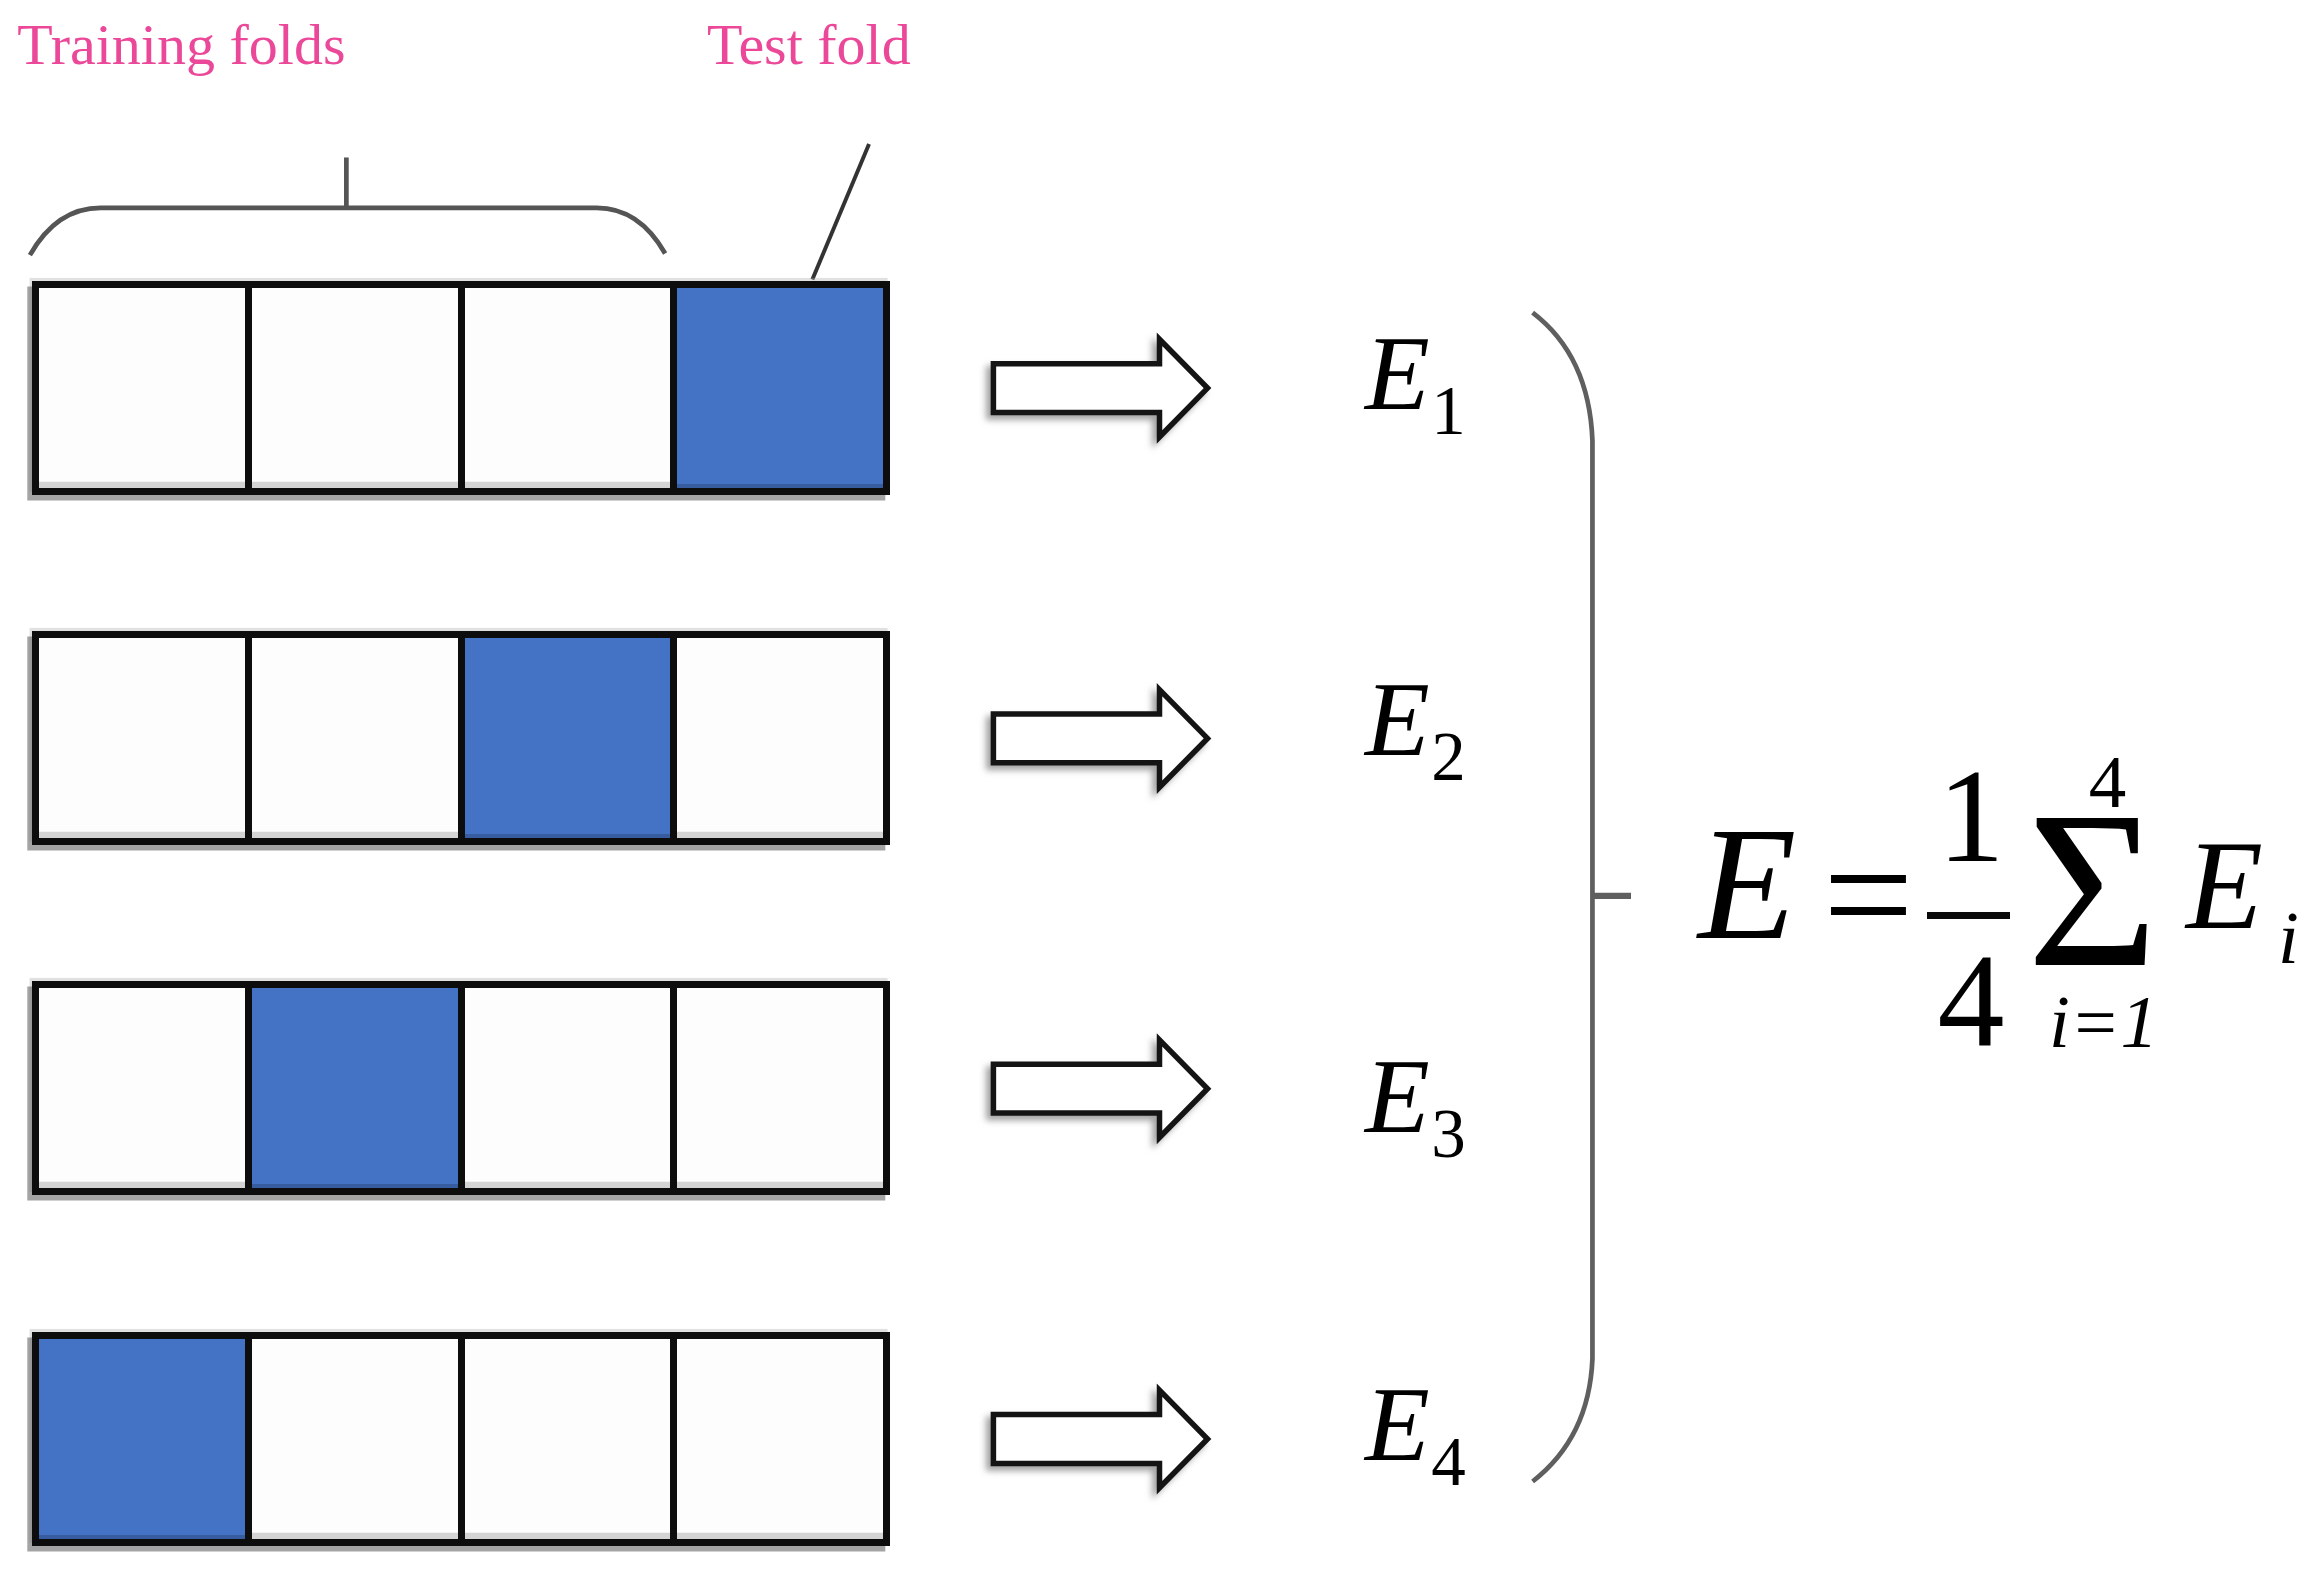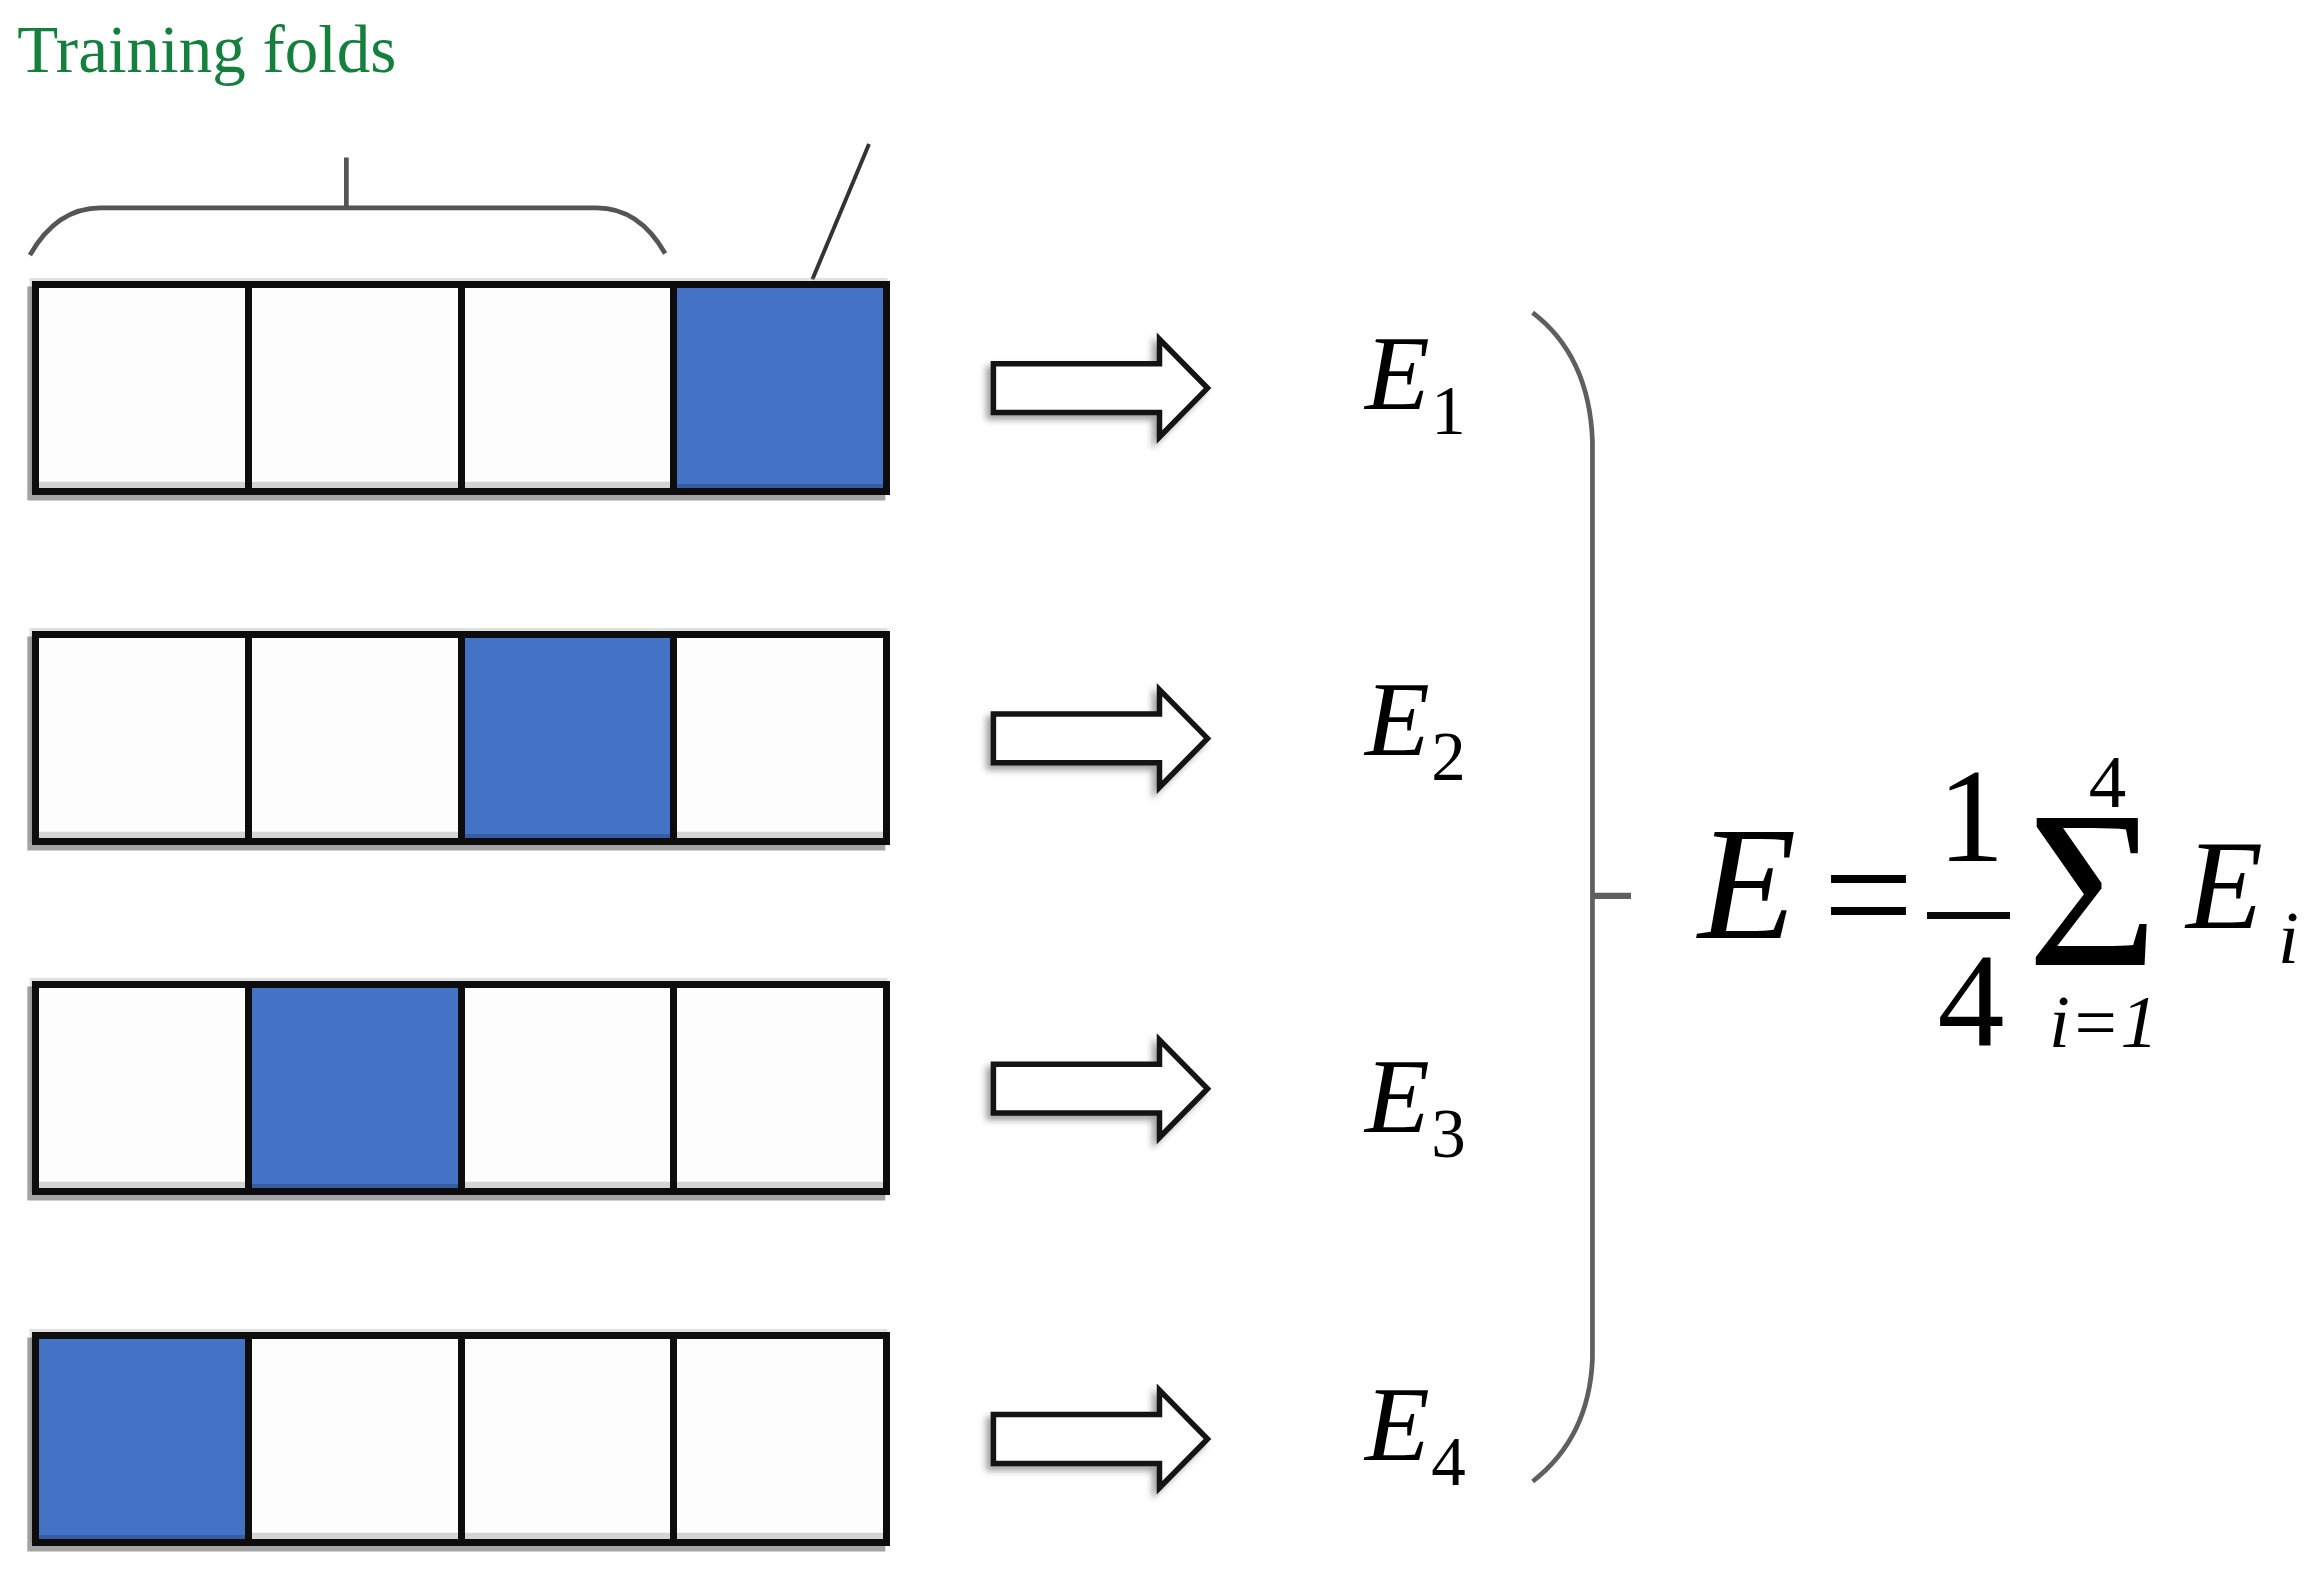--- a/index.html
+++ b/index.html
@@ -1,20 +1,20 @@
 <!DOCTYPE html>
 <html style="font-size:12.6px"><head>
 <meta charset="utf-8">
 <style>
   html,body{margin:0;padding:0;background:#ffffff;}
   #canvas{
     position:relative;width:2319px;height:1576px;background:#ffffff;overflow:hidden;
     font-family:"Liberation Serif","DejaVu Serif",serif;color:#000;
   }
-  .toplabel{position:absolute;font-size:67px;line-height:1;color:#15803d;white-space:nowrap;}
+  .toplabel{position:absolute;font-size:58px;line-height:1;color:#ec4899;white-space:nowrap;}
   #training-label{left:17.3px;top:15.7px;}
   #test-label{left:707px;top:15.7px;}
 
   #overlay{position:absolute;left:0;top:0;width:2319px;height:1576px;}
 
   
   .fold-row{
     position:absolute;left:32px;width:858px;height:214px;
     display:flex;box-sizing:border-box;border:7px solid #0d0d0d;background:#0d0d0d;
     box-shadow:-4.7px 5.5px 0 rgba(108,108,108,0.62), -2.4px -3.1px 0 rgba(175,175,175,0.38);
@@ -60,20 +60,21 @@
       <path d="M2023,1138 L2072,1138" fill="none" stroke="#5f5f5f" stroke-width="8"></path>
     </g>
 
   <polygon points="1262,462 1473,462 1473,431 1534,493 1473,555 1473,524 1262,524" fill="#ffffff" stroke="#141414" stroke-width="7" style="filter:drop-shadow(-6px 6px 4px rgba(90,90,90,0.55))"></polygon>
       <polygon points="1262,907 1473,907 1473,876 1534,938 1473,1000 1473,969 1262,969" fill="#ffffff" stroke="#141414" stroke-width="7" style="filter:drop-shadow(-6px 6px 4px rgba(90,90,90,0.55))"></polygon>
       <polygon points="1262,1352 1473,1352 1473,1321 1534,1383 1473,1445 1473,1414 1262,1414" fill="#ffffff" stroke="#141414" stroke-width="7" style="filter:drop-shadow(-6px 6px 4px rgba(90,90,90,0.55))"></polygon>
       <polygon points="1262,1797 1473,1797 1473,1766 1534,1828 1473,1890 1473,1859 1262,1859" fill="#ffffff" stroke="#141414" stroke-width="7" style="filter:drop-shadow(-6px 6px 4px rgba(90,90,90,0.55))"></polygon>
     </svg>
 
   <div class="toplabel" id="training-label">Training folds</div>
+  <div class="toplabel" id="test-label">Test fold</div>
 
   <div id="rows">
       <div class="fold-row" style="top: 281px;">
         <div class="fold-cell" style="background: rgb(253, 253, 254);"></div>
         <div class="fold-cell" style="background: rgb(253, 253, 254);"></div>
         <div class="fold-cell" style="background: rgb(253, 253, 254);"></div>
         <div class="fold-cell test" style="background: rgb(68, 114, 196);"></div>
       </div>
       <div class="fold-row" style="top: 631px;">
         <div class="fold-cell" style="background: rgb(253, 253, 254);"></div>

